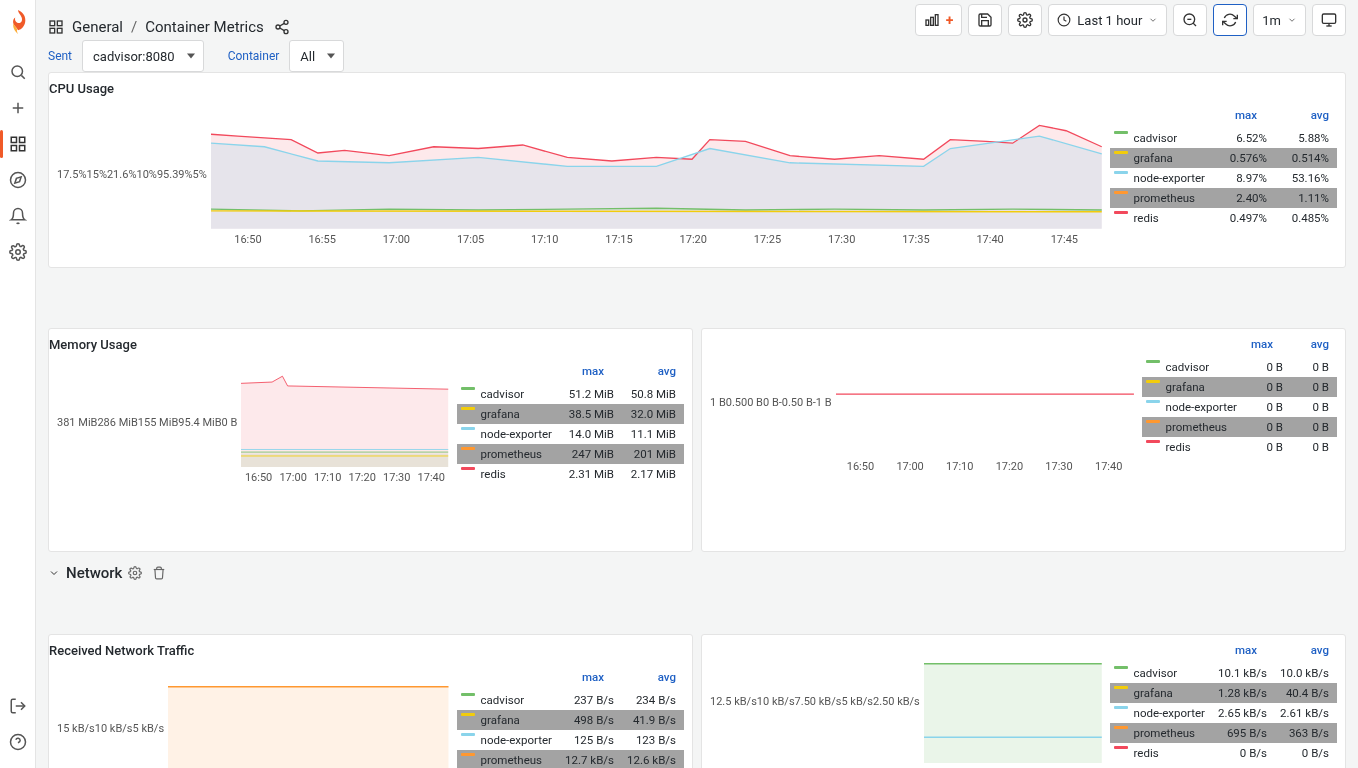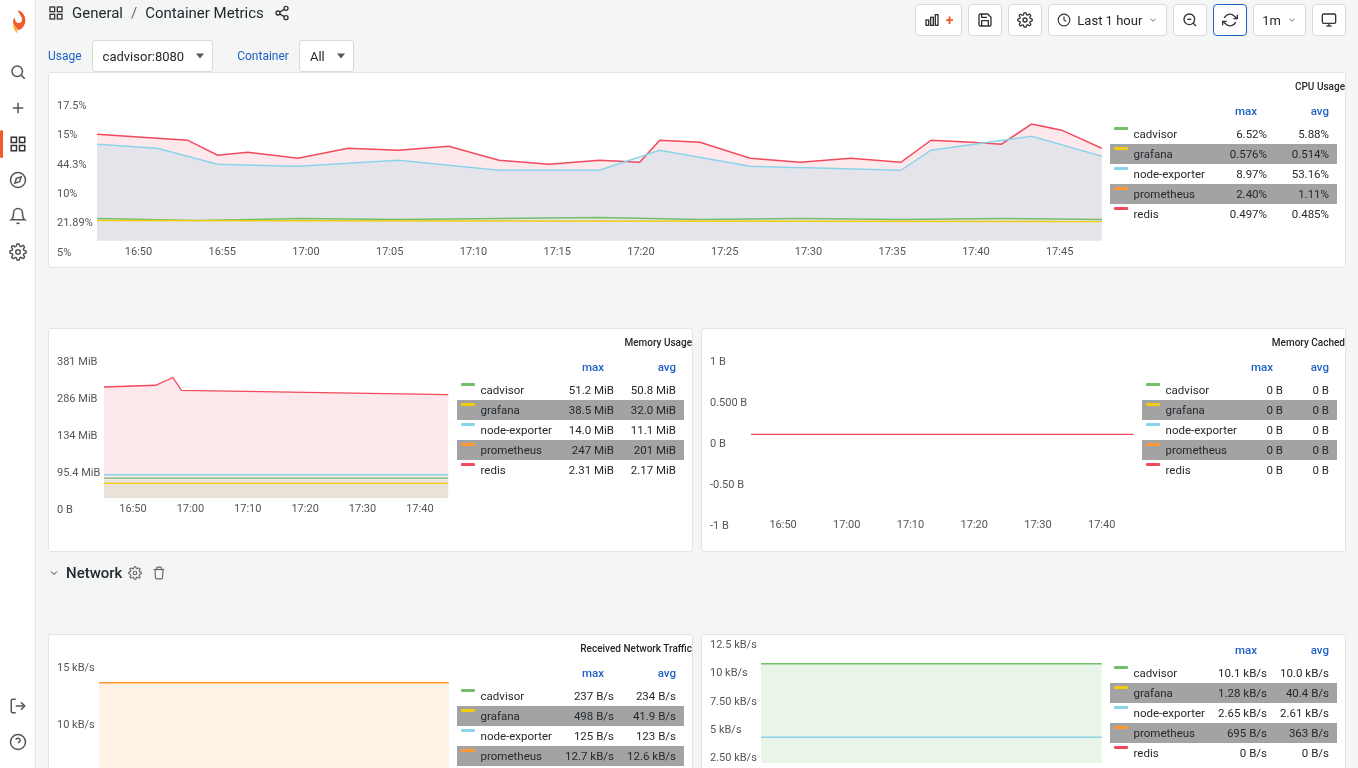--- a/index.html
+++ b/index.html
@@ -24,21 +24,21 @@
   padding-top: 6px;
 }
 .logo { width: 32px; height: 32px; display: flex; align-items: center; justify-content: center; margin-bottom: 16px; }
 .sidebar-icons { display: flex; flex-direction: column; gap: 0; }
 .side-btn { width: 36px; height: 36px; display: flex; align-items: center; justify-content: center; color: #555; cursor: pointer; }
 .side-btn.active { position: relative; color: #333; }
 .side-btn.active::before { content:''; position:absolute; left:0; top:4px; bottom:4px; width:3px; background:#f05a28; border-radius:2px; }
 .sidebar-bottom { margin-top: auto; margin-bottom: 8px; }
 
 .main { flex: 1; display: flex; flex-direction: column; background: #f4f5f5; height: 100%; overflow-y: auto; }
-.topbar { height: 44px; display: flex; align-items: flex-start; padding: 4px 12px; }
+.topbar { height: 44px; display: flex; align-items: flex-end; padding: 4px 12px; }
 .breadcrumb { display: flex; align-items: center; gap: 8px; font-size: 15px; font-weight: 400; color: #24292e; }
 .breadcrumb .sep { color: #666; }
 .topbar-right { margin-left: auto; display: flex; align-items: center; gap: 6px; }
 .toolbar-btn { height: 32px; min-width: 32px; padding: 0 8px; border: 1px solid #d8d9da; background: #fff; border-radius: 4px; display: flex; align-items: center; justify-content: center; cursor: pointer; gap: 6px; font-size: 13px; color: #24292e;}
 .toolbar-btn.primary-outline { border: 1px solid #1f60c4; }
 .toolbar-btn svg { flex-shrink: 0; }
 
 .varbar { height: 44px; display: flex; align-items: center; padding: 0 12px; gap: 8px; }
 .var-label { color: #1f60c4; font-size: 12px; padding-right:2px; }
 .var-select { height: 32px; border: 1px solid #d8d9da; border-radius: 3px; background: #fff; padding: 0 28px 0 10px; font-size: 13px; display: flex; align-items: center; position: relative; cursor: pointer;}
@@ -46,24 +46,24 @@
 
 .row-header { display: flex; align-items: center; gap: 6px; padding: 4px 12px; font-size: 15px; font-weight: 500; color: #24292e; cursor: pointer;}
 .row-header svg { flex-shrink:0; }
 .row-actions { display:flex; gap:10px; color:#666; }
 .panels { padding: 0 12px 12px 12px; display: flex; flex-direction: column; gap: 8px; }
 .panel {
   background: #fff;
   border: 1px solid #e4e4e4;
   border-radius: 3px;
 }
-.panel-title { text-align: right; font-size: 10px; font-weight: 500; padding: 8px 0 4px;color:#24292e; }
+.panel-title { text-align: left; font-size: 13px; font-weight: 500; padding: 8px 0 4px;color:#24292e; }
 .panel-body { display: flex; padding: 4px 8px 8px 8px; gap: 8px; }
 .chart-area { flex: 1; position: relative; display: flex; }
-.y-axis { display: flex; flex-direction: column; justify-content: space-between; align-items: flex-start; font-size: 11px; color: #555; padding-right: 4px; }
+.y-axis { display: flex; justify-content: space-between; align-items: center; font-size: 11px; color: #555; padding-right: 4px; }
 .y-axis .tick { line-height: 1; white-space:nowrap;}
 .plot { flex: 1; display: flex; flex-direction: column; }
 .plot svg { width: 100%; flex: 1; }
 .x-axis { display: flex; justify-content: space-around; font-size: 11px; color: #555; padding-top: 4px; }
 .legend { display: flex; flex-direction: column; font-size: 11.5px; min-width: 150px; }
 .legend-head { display: flex; justify-content: flex-end; gap: 16px; padding: 4px 8px 6px 0; }
 .legend-head .col { color: #1f60c4; font-weight: 500; width: 56px; text-align: right; }
 .legend-row { display: flex; padding: 3px 8px 3px 4px; gap: 6px; }
 .legend-row.alt { background: #a3a3a3; }
 .legend-row .swatch { width: 14px; height: 3px; border-radius: 1px; }
@@ -218,42 +218,42 @@
           <svg width="16" height="16" viewBox="0 0 24 24" fill="none" stroke="#333" stroke-width="2">
             <rect x="2" y="3" width="20" height="14" rx="2"></rect>
             <line x1="8" y1="21" x2="16" y2="21"></line>
             <line x1="12" y1="17" x2="12" y2="21"></line>
           </svg>
         </div>
     </div>
   </div>
 
   <div class="varbar">
-    <span class="var-label">Usage</span>
+    <span class="var-label">Sent</span>
     <div class="var-select">
         <span>cadvisor:8080</span>
       </div>
     <span style="width:8px"></span>
     <span class="var-label">Container</span>
     <div class="var-select">
         <span>All</span>
       </div>
   </div>
 
   <div class="panels">
     <div class="panel" style="height:196px">
       <div class="panel-title">CPU Usage</div>
       <div class="panel-body">
         <div class="chart-area">
           <div class="y-axis" id="y-cpu">
               <div class="tick">17.5%</div>
               <div class="tick">15%</div>
-              <div class="tick">44.3%</div>
+              <div class="tick">21.6%</div>
               <div class="tick">10%</div>
-              <div class="tick">21.89%</div>
+              <div class="tick">95.39%</div>
               <div class="tick">5%</div>
             </div>
           <div class="plot">
             <svg viewBox="0 0 1000 140" preserveAspectRatio="none">
               <g class="axislines">
                   <line x1="0" y1="139" x2="1000" y2="139"></line>
                 </g>
               <path d="M0 34 L30 36 L60 38 L90 40 L120 55 L150 52 L200 58 L250 48 L300 50 L350 46 L400 60 L450 64 L500 60 L540 62 L560 40 L600 42 L650 58 L700 62 L750 58 L800 62 L830 40 L870 42 L900 44 L930 24 L960 30 L1000 48 L1000 140 L0 140 Z" fill="#f2495c" fill-opacity="0.12"></path>
               <path d="M0 44 L60 48 L120 64 L200 66 L300 60 L400 70 L500 70 L560 50 L650 66 L800 70 L830 50 L930 36 L1000 56 L1000 140 L0 140 Z" fill="#8ad4eb" fill-opacity="0.2"></path>
               <path d="M0 34 L30 36 L60 38 L90 40 L120 55 L150 52 L200 58 L250 48 L300 50 L350 46 L400 60 L450 64 L500 60 L540 62 L560 40 L600 42 L650 58 L700 62 L750 58 L800 62 L830 40 L870 42 L900 44 L930 24 L960 30 L1000 48" fill="none" stroke="#f2495c" stroke-width="1.5"></path>
@@ -318,21 +318,21 @@
   </div>
 
   <div class="row-2">
     <div class="panel" style="height:224px">
       <div class="panel-title">Memory Usage</div>
       <div class="panel-body">
         <div class="chart-area">
           <div class="y-axis" id="y-mem">
               <div class="tick">381 MiB</div>
               <div class="tick">286 MiB</div>
-              <div class="tick">134 MiB</div>
+              <div class="tick">155 MiB</div>
               <div class="tick">95.4 MiB</div>
               <div class="tick">0 B</div>
             </div>
           <div class="plot">
             <svg viewBox="0 0 400 165" preserveAspectRatio="none">
               <g class="axislines">
                   <line x1="0" y1="164" x2="400" y2="164"></line>
                 </g>
               <path d="M0 36 L60 34 L80 25 L90 40 L400 45 L400 165 L0 165 Z" fill="#f2495c" fill-opacity="0.12"></path>
               <path d="M0 144 L400 144 L400 165 L0 165 Z" fill="#73bf69" fill-opacity="0.15"></path>
@@ -383,21 +383,20 @@
             <div class="legend-row ">
       <span class="swatch" style="background:#f2495c"></span>
       <span class="name">redis</span>
       <span class="val" style="width:56px">2.31 MiB</span>
       <span class="val" style="width:56px">2.17 MiB</span>
     </div>
           </div>
       </div>
     </div>
     <div class="panel" style="height:224px">
-      <div class="panel-title">Memory Cached</div>
       <div class="panel-body">
         <div class="chart-area">
           <div class="y-axis" id="y-cache">
               <div class="tick">1 B</div>
               <div class="tick">0.500 B</div>
               <div class="tick">0 B</div>
               <div class="tick">-0.50 B</div>
               <div class="tick">-1 B</div>
             </div>
           <div class="plot">

